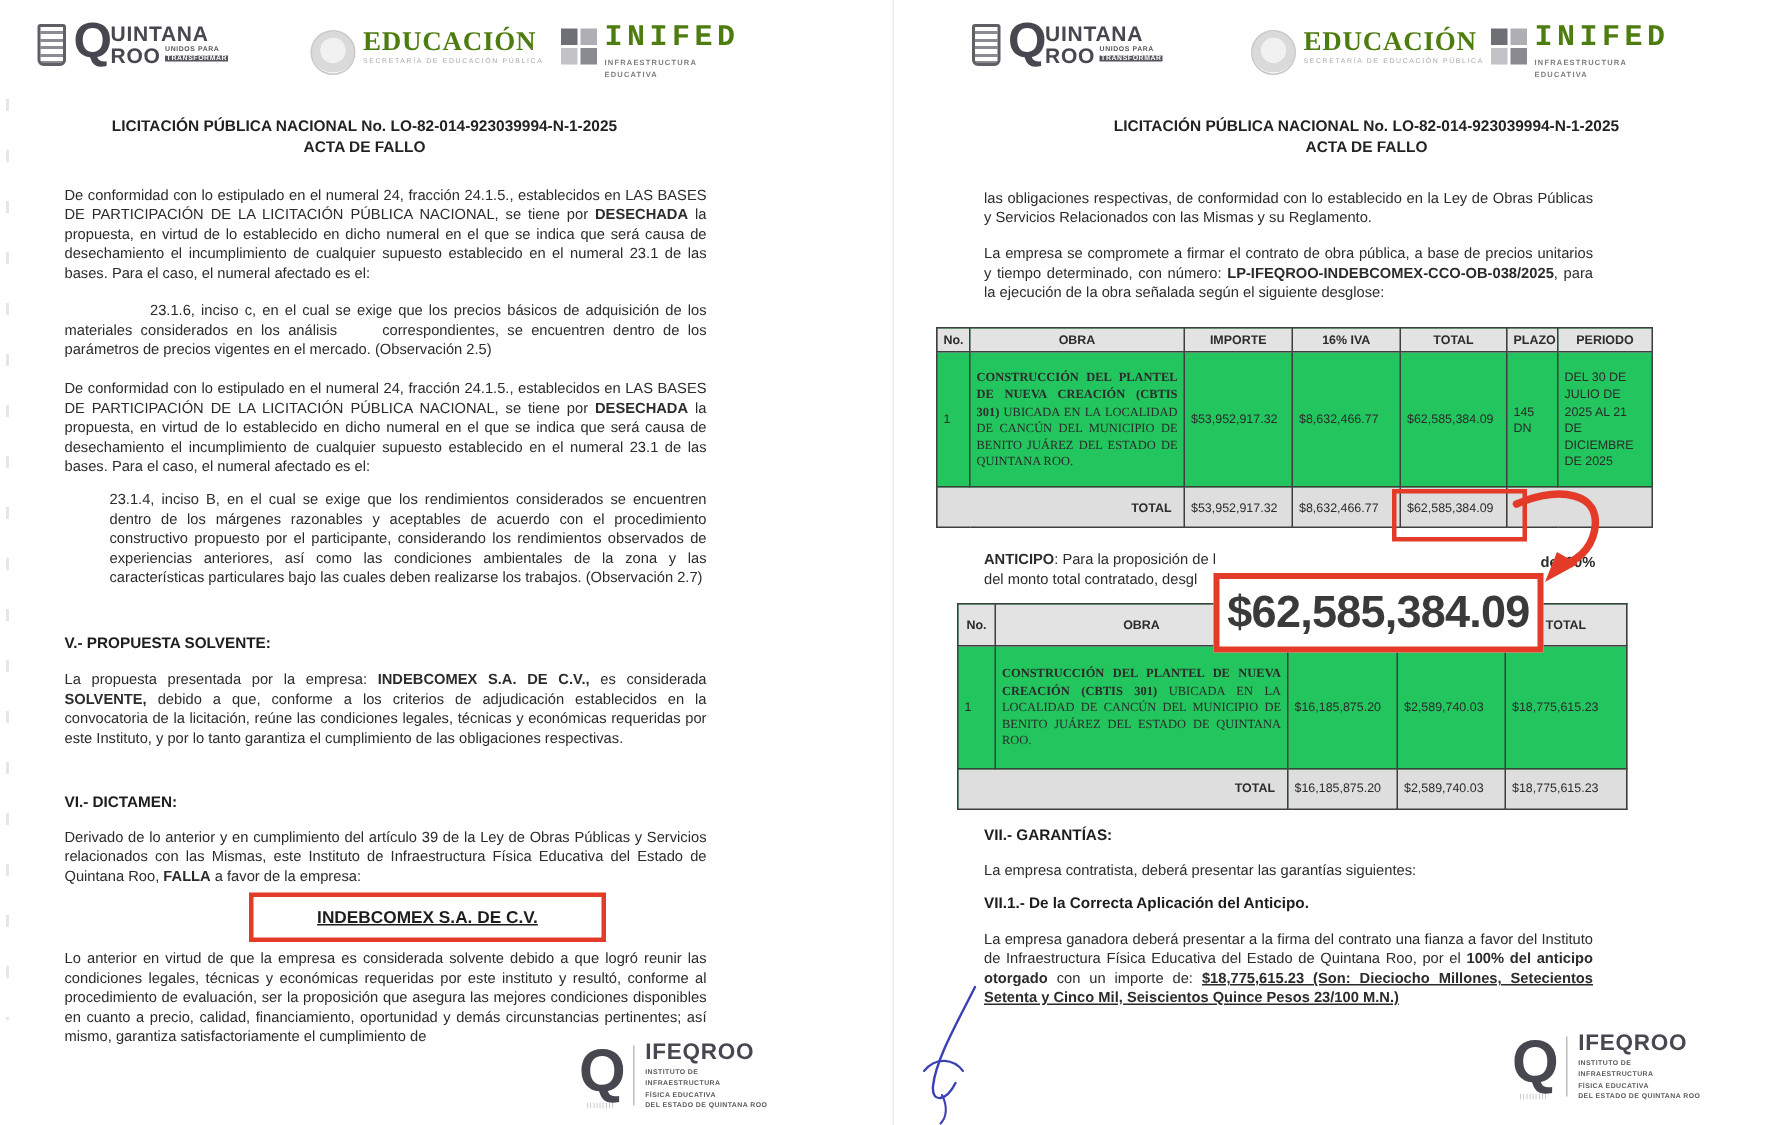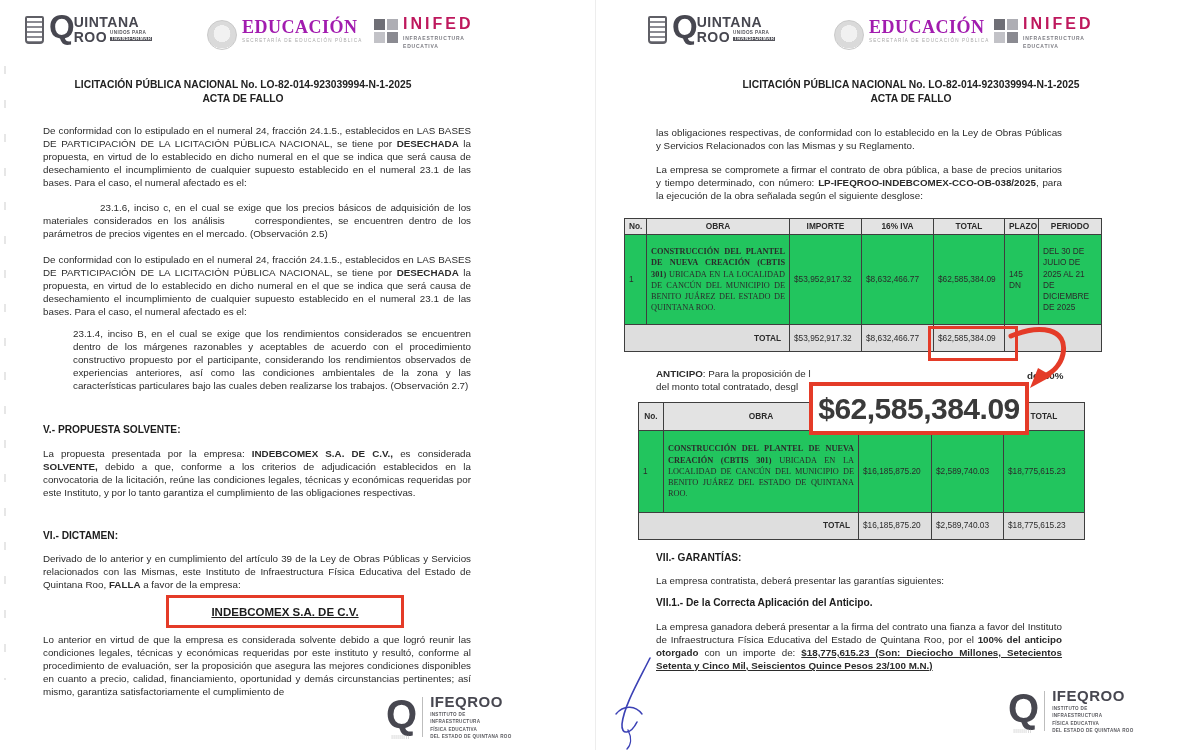--- a/index.html
+++ b/index.html
@@ -15,27 +15,27 @@
   .qr-grid{display:grid;grid-template-columns:auto auto;grid-template-rows:auto auto;column-gap:1px;line-height:1;}
   .qr-q{grid-row:1/3;font-size:33px;font-weight:800;color:#474750;letter-spacing:-2px;margin-top:-2px;}
   .qr-top{font-size:14px;font-weight:800;color:#474750;letter-spacing:.5px;margin-top:3px;}
   .qr-bottom{display:flex;gap:3px;align-items:flex-start;margin-top:1px;}
   .qr-roo{font-size:14px;font-weight:800;color:#474750;letter-spacing:.5px;}
   .qr-tag{display:flex;flex-direction:column;gap:1px;margin-top:1px;}
   .qr-tag1{font-size:4.6px;font-weight:700;color:#55555c;letter-spacing:.4px;}
   .qr-tag2{font-size:4.6px;font-weight:700;color:#fff;background:#55555c;padding:0 1px;letter-spacing:.4px;}
   .edu-seal{width:28px;height:28px;border-radius:50%;border:1px solid #c9c9c9;background:radial-gradient(circle at 50% 45%,#f1f1f1 0 40%,#dadada 41% 70%,#f6f6f6 71%);margin-top:2px;}
   .edu-text{line-height:1;}
-  .edu-name{font-family:"Liberation Serif",serif;font-size:18px;font-weight:700;color:#a21caf;letter-spacing:.5px;}
+  .edu-name{font-family:"Liberation Serif",serif;font-size:18px;font-weight:700;color:#4d7c0f;letter-spacing:.5px;}
   .edu-sub{font-size:4.6px;color:#a9a9a9;letter-spacing:1.1px;margin-top:3px;}
   .ini-blocks{display:grid;grid-template-columns:11px 11px;grid-template-rows:11px 11px;gap:2px;margin-top:3px;}
   .ini-blocks span{display:block;}
   .ini-b1{background:#6f6f76;} .ini-b2{background:#aeaeb4;} .ini-b3{background:#c2c2c7;} .ini-b4{background:#8a8a91;}
   .ini-text{line-height:1;}
-  .ini-name{font-size:16px;font-weight:700;color:#be185d;letter-spacing:3px;}
+  .ini-name{font-size:20px;font-weight:700;color:#4d7c0f;letter-spacing:3px;font-family:Liberation Mono, monospace;}
   .ini-sub{font-size:5px;font-weight:700;color:#7c7c83;letter-spacing:.8px;margin-top:3px;line-height:1.5;}
   
   .doc-title{position:absolute;text-align:center;font-weight:700;font-size:10.3px;line-height:14px;color:#222;}
   .body{position:absolute;font-size:9.8px;line-height:13px;text-align:justify;margin:0;color:#2b2b2b;}
   .h{position:absolute;font-weight:700;font-size:10.2px;color:#1d1d1d;margin:0;}
   .gap{display:inline-block;width:30px;}
   .indent1{text-indent:57px;}
   
   table{position:absolute;border-collapse:collapse;table-layout:fixed;background:#22c55e;}
   td,th{border:1px solid #3e3e3e;font-size:8.3px;line-height:11.2px;padding:2px 4px;vertical-align:middle;color:#2b2b2b;}

